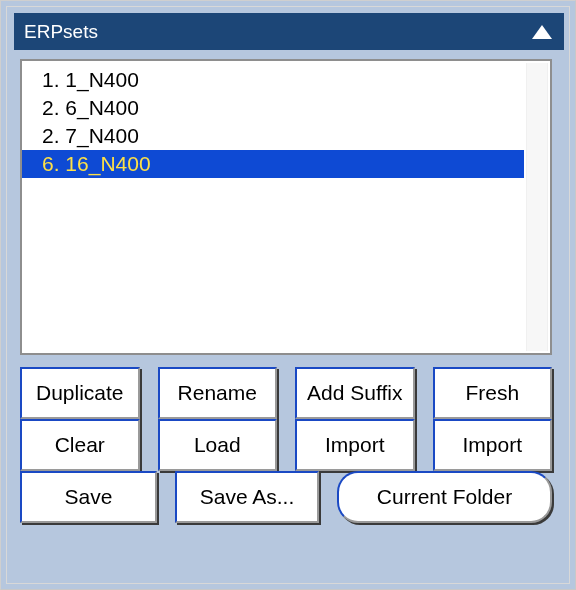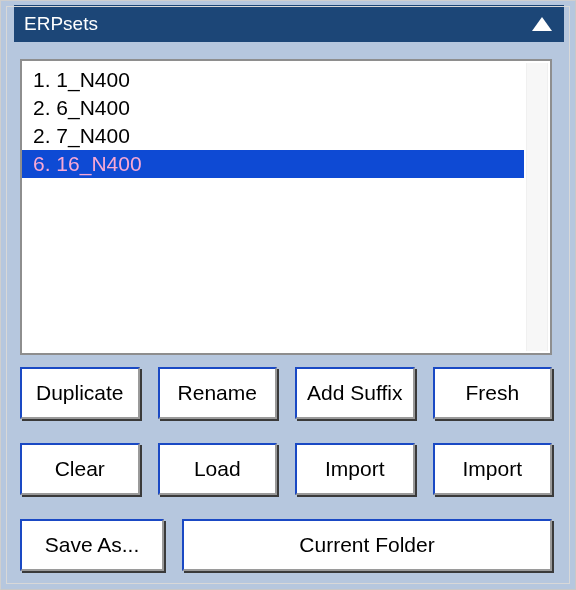--- a/index.html
+++ b/index.html
@@ -36,21 +36,21 @@
     right: 5px;
     bottom: 5px;
     border: 1px solid #d8d8d8;
     pointer-events: none;
   }
 
   
   .titlebar {
     position: absolute;
     left: 13px;
-    top: 4px;
+    top: 12px;
     width: 550px;
     height: 37px;
     background: #1c4677;
     box-sizing: border-box;
     display: flex;
     align-items: center;
     justify-content: space-between;
     padding: 0 10px 0 10px;
   }
   .titlebar-text {
@@ -87,27 +87,27 @@
     top: 0;
     right: 26px;
     bottom: 0;
     padding-top: 5px;
   }
   .list-item {
     height: 28px;
     line-height: 28px;
     font-size: 21px;
     color: #000000;
-    padding-left: 11px;
+    padding-left: 20px;
     white-space: nowrap;
     box-sizing: border-box;
   }
   .list-item.selected {
     background: #0e4ad4;
-    color: #f9a8d4;
+    color: #fde047;
   }
   .list-scrollbar {
     position: absolute;
     top: 0;
     right: 0;
     width: 26px;
     height: 100%;
     background: #ffffff;
     box-sizing: border-box;
   }
@@ -125,21 +125,21 @@
   
   .button-rows {
     position: absolute;
     left: 19px;
     top: 366px;
     width: 532px;
   }
   .button-row {
     display: flex;
     gap: 18px;
-    margin-bottom: 24px;
+    margin-bottom: 0;
     align-items: flex-end;
   }
   .btn {
     position: relative;
     height: 52px;
     box-sizing: border-box;
     background: #ffffff;
     border: 2px solid #1a49c4;
     border-right-color: #9a9a9a;
     border-bottom-color: #9a9a9a;
@@ -149,21 +149,21 @@
     justify-content: center;
     font-size: 21px;
     color: #000000;
     white-space: nowrap;
     cursor: pointer;
     user-select: none;
   }
   .btn.w-quarter { flex: 1 1 0; }
   .btn.w-save    { flex: 0 0 137px; }
   .btn.w-saveas  { flex: 0 0 144px; }
-  .btn.w-folder  { flex: 1 1 0; }
+  .btn.w-folder  { flex: 1 1 0; border-radius: 21px; }
 </style>
 </head>
 <body>
 
 <div id="erpset-panel">
 
   <div class="titlebar">
     <span class="titlebar-text">ERPsets</span>
     <span class="collapse-arrow"></span>
   </div>
@@ -192,19 +192,20 @@
     </div>
 
     <div class="button-row">
       <div class="btn w-quarter">Clear</div>
       <div class="btn w-quarter">Load</div>
       <div class="btn w-quarter">Import</div>
       <div class="btn w-quarter">Import</div>
     </div>
 
     <div class="button-row">
+      <div class="btn w-save">Save</div>
       <div class="btn w-saveas">Save As...</div>
       <div class="btn w-folder">Current Folder</div>
     </div>
 
   </div>
 
 </div>
 
 </body></html>

